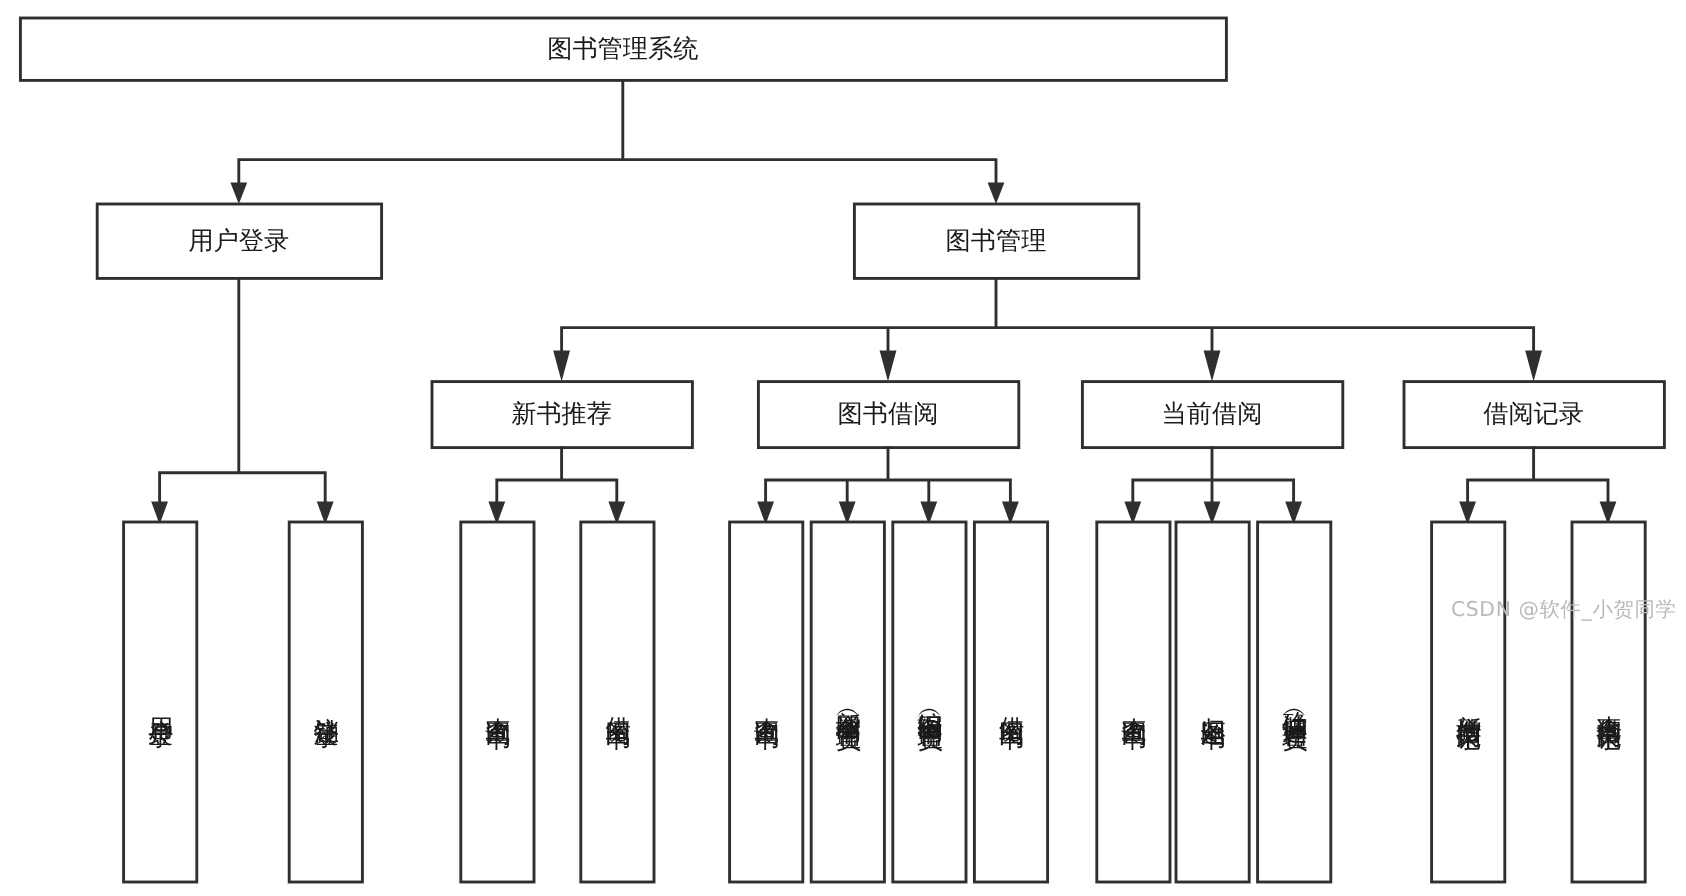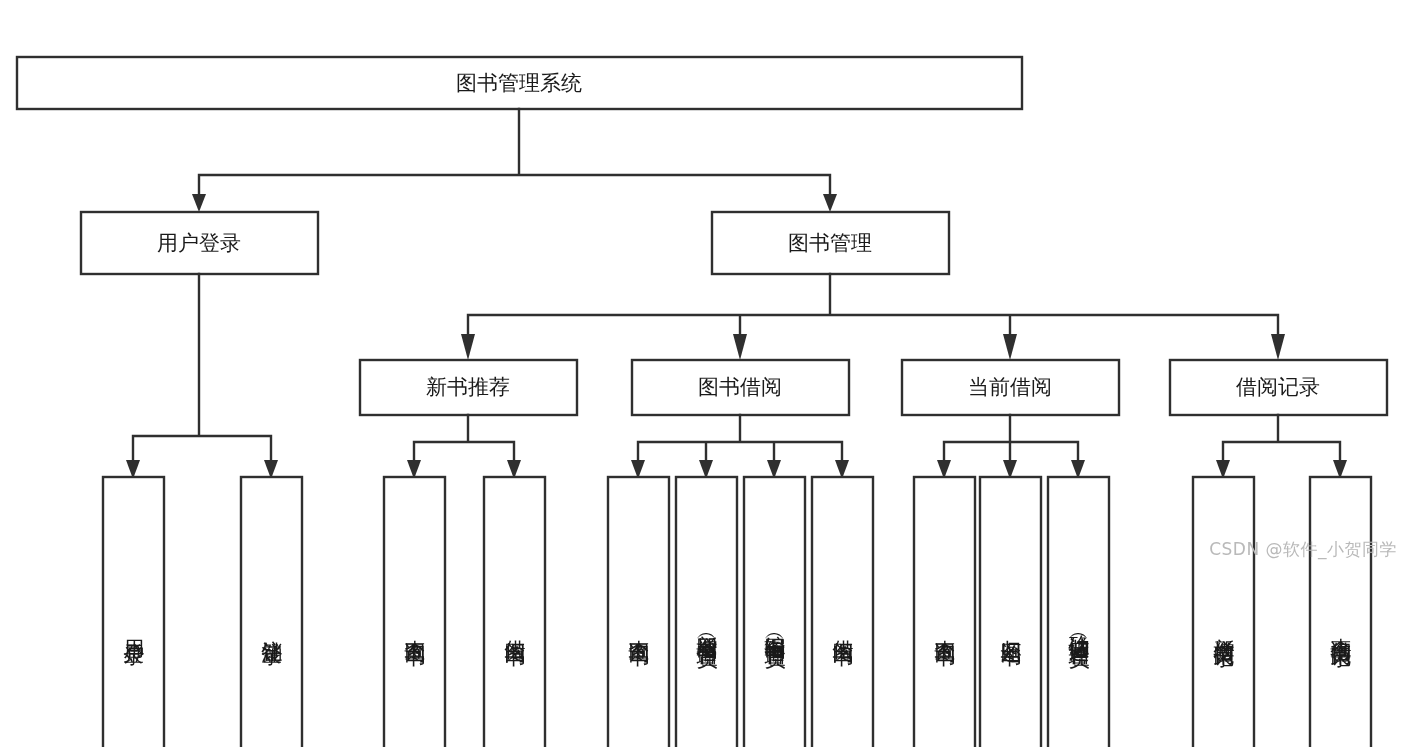--- a/index.html
+++ b/index.html
@@ -12,21 +12,20 @@
     height: 747px;
     font-family: "DejaVu Sans", "Liberation Sans", sans-serif;
     overflow: hidden;
     position: relative;
   }
   #diagram-root {
     position: absolute;
     left: 0; top: 0;
     width: 1405px;
     height: 523px;
-    margin-top: 42px;
   }
   svg { display: block; }
   .node-box {
     fill: #ffffff;
     stroke: #2f2f2f;
     stroke-width: 2.4;
   }
   .connector {
     fill: none;
     stroke: #2f2f2f;

